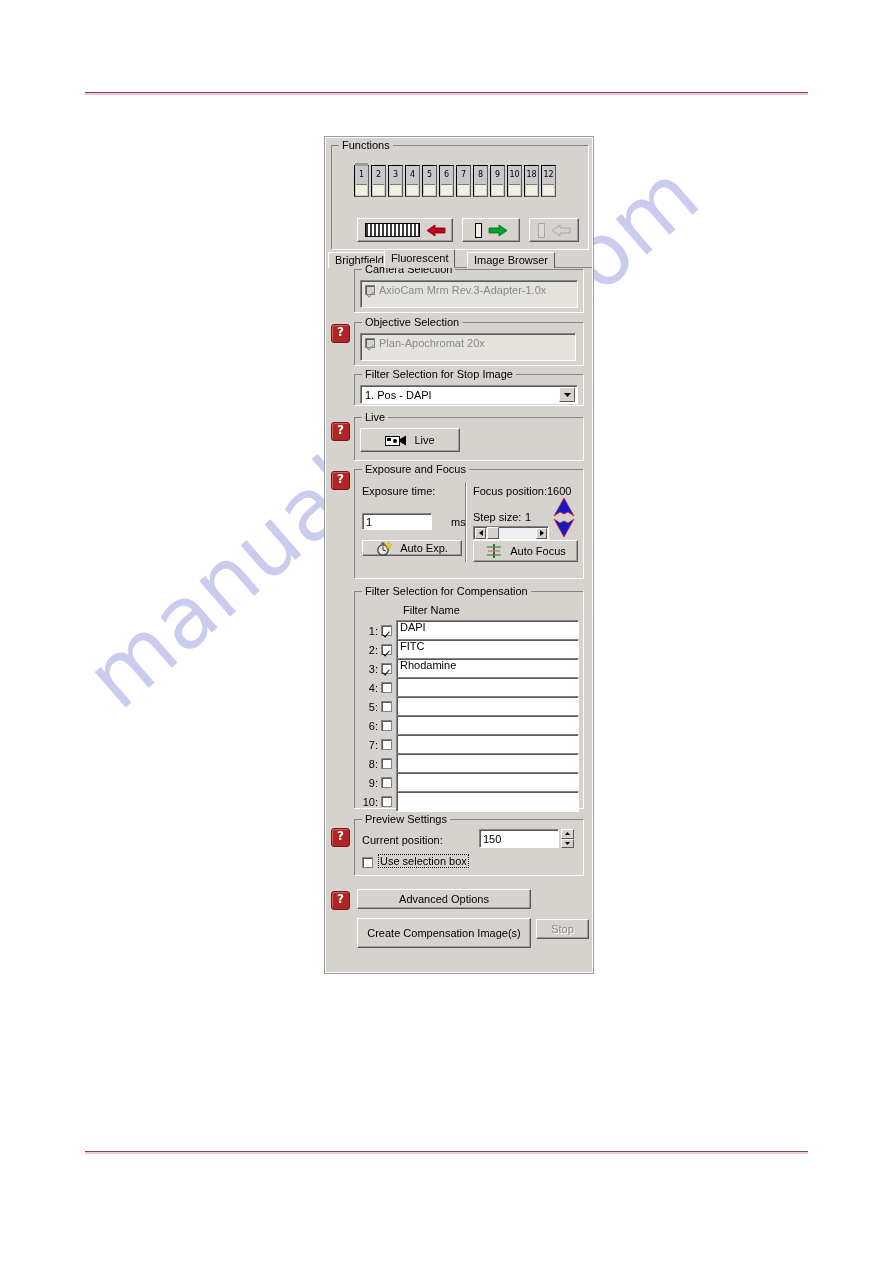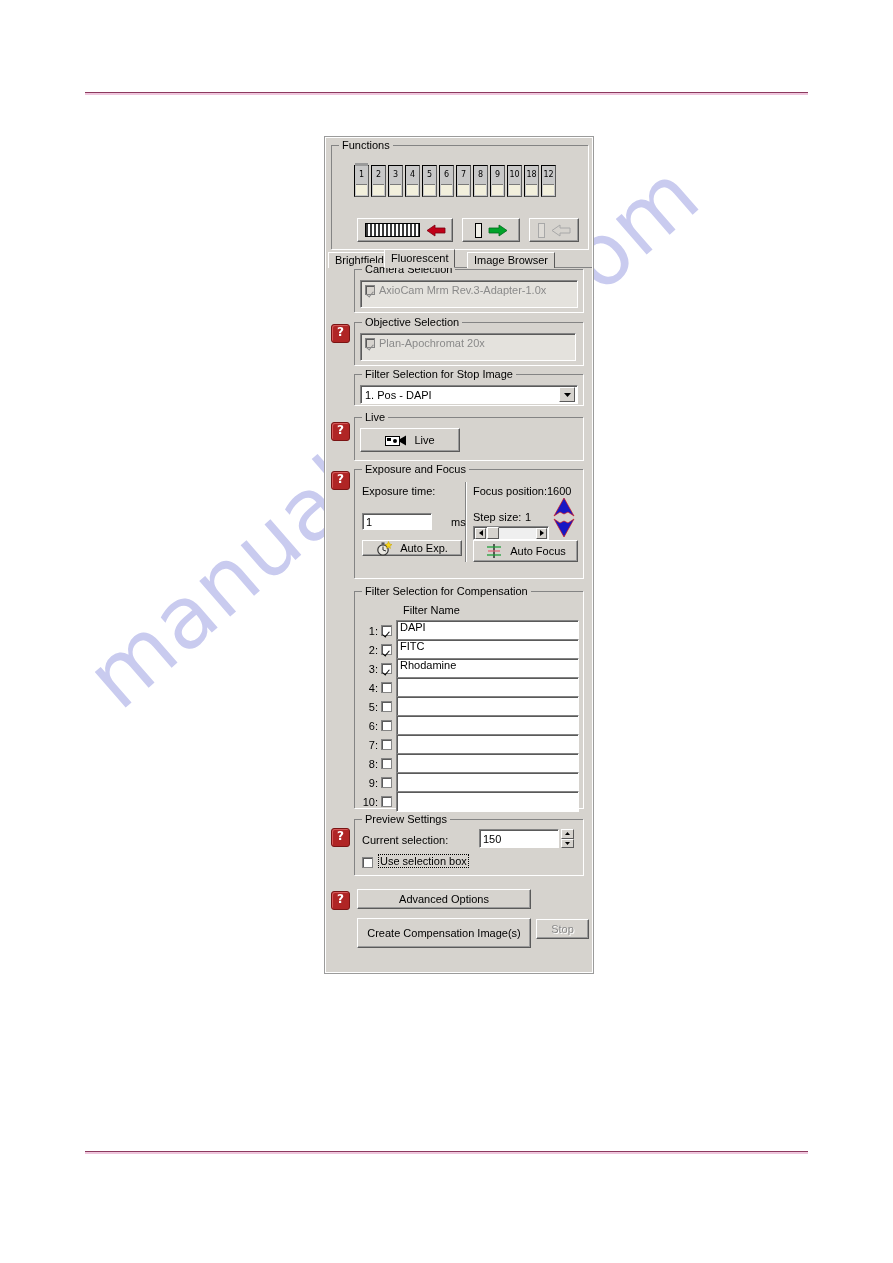--- a/index.html
+++ b/index.html
@@ -695,21 +695,21 @@
           <span class="filter-chk"></span>
           <span class="filter-name"></span>
         </div>
       </div>
     </div>
 
     <div class="groupbox section" style="left:0; top:550px; width:230px; height:57px;">
       <div class="gb-inner"></div>
       <div class="gb-title">Preview Settings</div>
 
-      <div class="lbl" style="position:absolute; left:7px; top:14px;">Current selection:</div>
+      <div class="lbl" style="position:absolute; left:7px; top:14px;">Current position:</div>
       <div class="textinput" style="position:absolute; left:124px; top:9px; width:80px; height:19px;">150</div>
       <div class="spinner" style="position:absolute; left:206px; top:9px;">
         <div>
             <svg width="5" height="3" viewBox="0 0 5 3">
               <path d="M0 3 L5 3 L2.5 0 Z" fill="#000"></path>
             </svg>
           </div>
         <div>
             <svg width="5" height="3" viewBox="0 0 5 3">
               <path d="M0 0 L5 0 L2.5 3 Z" fill="#000"></path>

